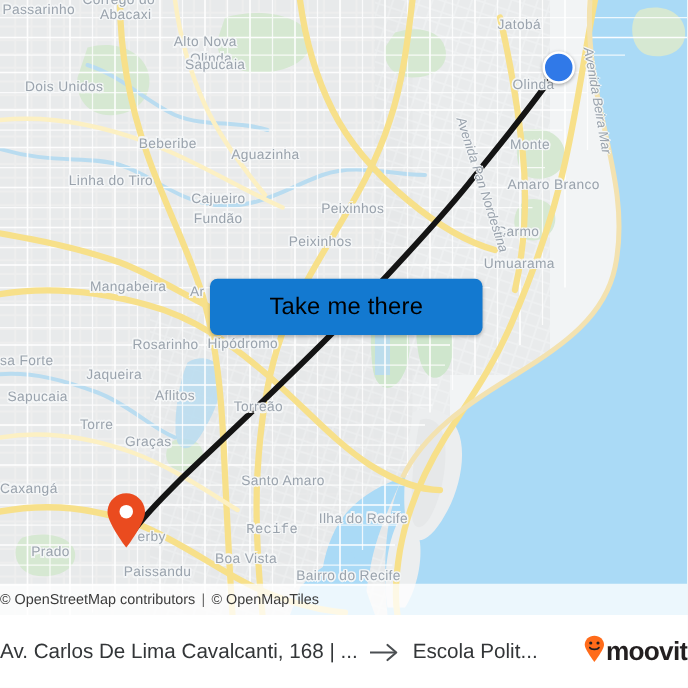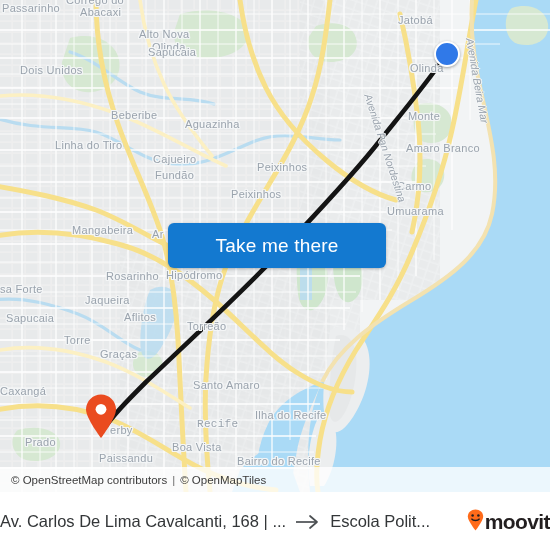--- a/index.html
+++ b/index.html
@@ -64,35 +64,34 @@
   }
 
   
   #cta-button {
     position: absolute;
     left: 168px; top: 223px;
     width: 218px; height: 45px;
     background: #1379d0;
     border: none;
     border-radius: 6px;
-    color: #ffffff;
+    color: #000000;
     font-family: "Liberation Sans", sans-serif;
     font-size: 19px;
     letter-spacing: .2px;
     cursor: pointer;
     box-shadow: 0 1px 3px rgba(0,0,0,.25);
   }
 
   
   #attribution {
     position: absolute;
     left: 0; top: 467px;
     width: 550px; height: 25px;
     display: flex; align-items: center;
-    padding-left: 11px;
     font-size: 11.5px;
     color: #3b3b3b;
     background: rgba(255,255,255,0.78);
     white-space: nowrap;
   }
   .attr-sep { margin: 0 5px; color: #6b6b6b; }
 
   
   #footer {
     position: absolute;
@@ -268,21 +267,21 @@
         <div class="map-label" style="left: 257px; top: 161px;">Peixinhos</div>
         <div class="map-label" style="left: 155px; top: 169px;">Fundão</div>
         <div class="map-label" style="left: 397px; top: 180px;">Carmo</div>
         <div class="map-label" style="left: 231px; top: 188px;">Peixinhos</div>
         <div class="map-label" style="left: 375px; top: 205px; margin-left: 12px;">Umuarama</div>
         <div class="map-label" style="left: 72px; top: 224px;">Mangabeira</div>
         <div class="map-label" style="left: 152px; top: 228px;">Ar</div>
         <div class="map-label" style="left: 106px; top: 270px;">Rosarinho</div>
         <div class="map-label" style="left: 166px; top: 269px;">Hipódromo</div>
         <div class="map-label" style="left: 0px; top: 283px;">sa Forte</div>
-        <div class="map-label" style="left: 85px; top: 294px;">Jaqueira</div>
+        <div class="map-label" style="left: 69px; top: 294px;">Jaqueira</div>
         <div class="map-label" style="left: 124px; top: 311px;">Aflitos</div>
         <div class="map-label" style="left: 6px; top: 312px;">Sapucaia</div>
         <div class="map-label" style="left: 64px; top: 334px;">Torre</div>
         <div class="map-label" style="left: 187px; top: 320px;">Torreão</div>
         <div class="map-label" style="left: 100px; top: 348px;">Graças</div>
         <div class="map-label" style="left: 0px; top: 385px;">Caxangá</div>
         <div class="map-label" style="left: 193px; top: 379px;">Santo Amaro</div>
         <div class="map-label" style="left: 255px; top: 409px;">Ilha do Recife</div>
         <div class="map-label" style="left: 197px; top: 418px; font-family: Liberation Mono, monospace;">Recife</div>
         <div class="map-label" style="left: 110px; top: 424px;">erby</div>

